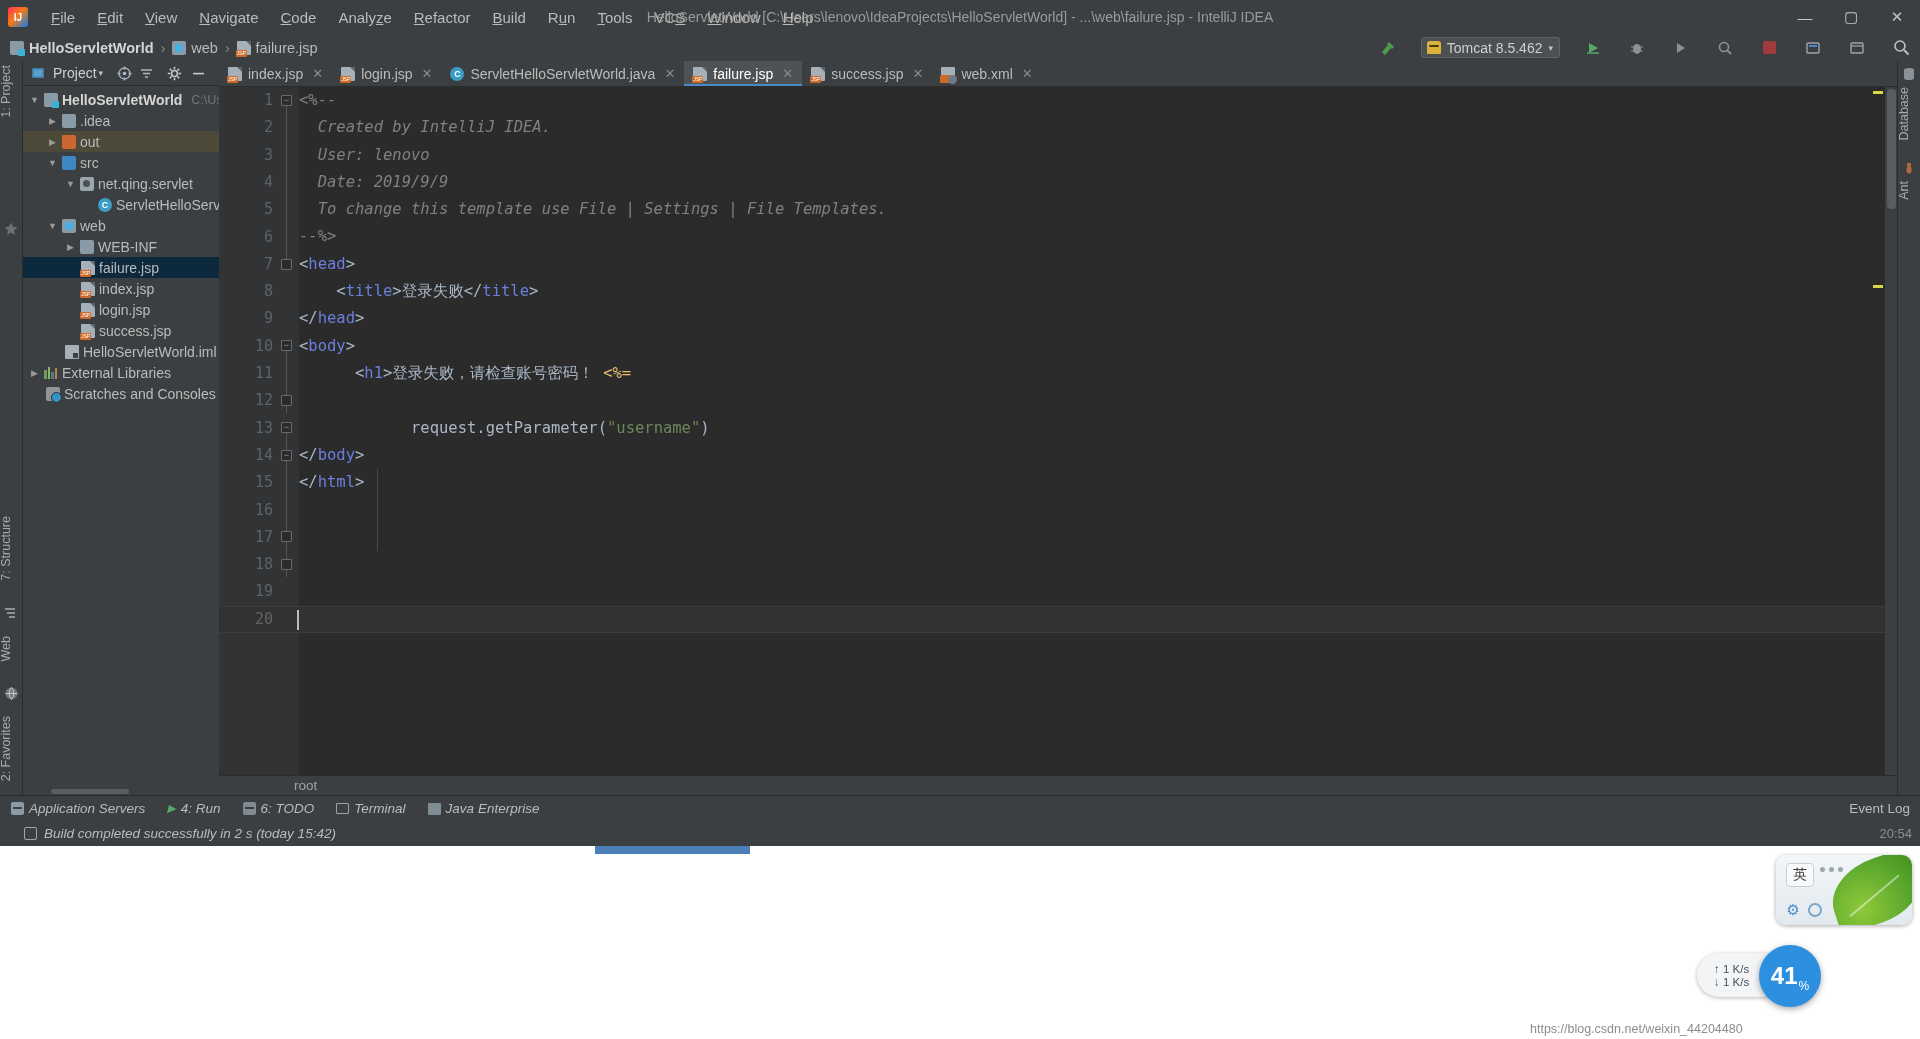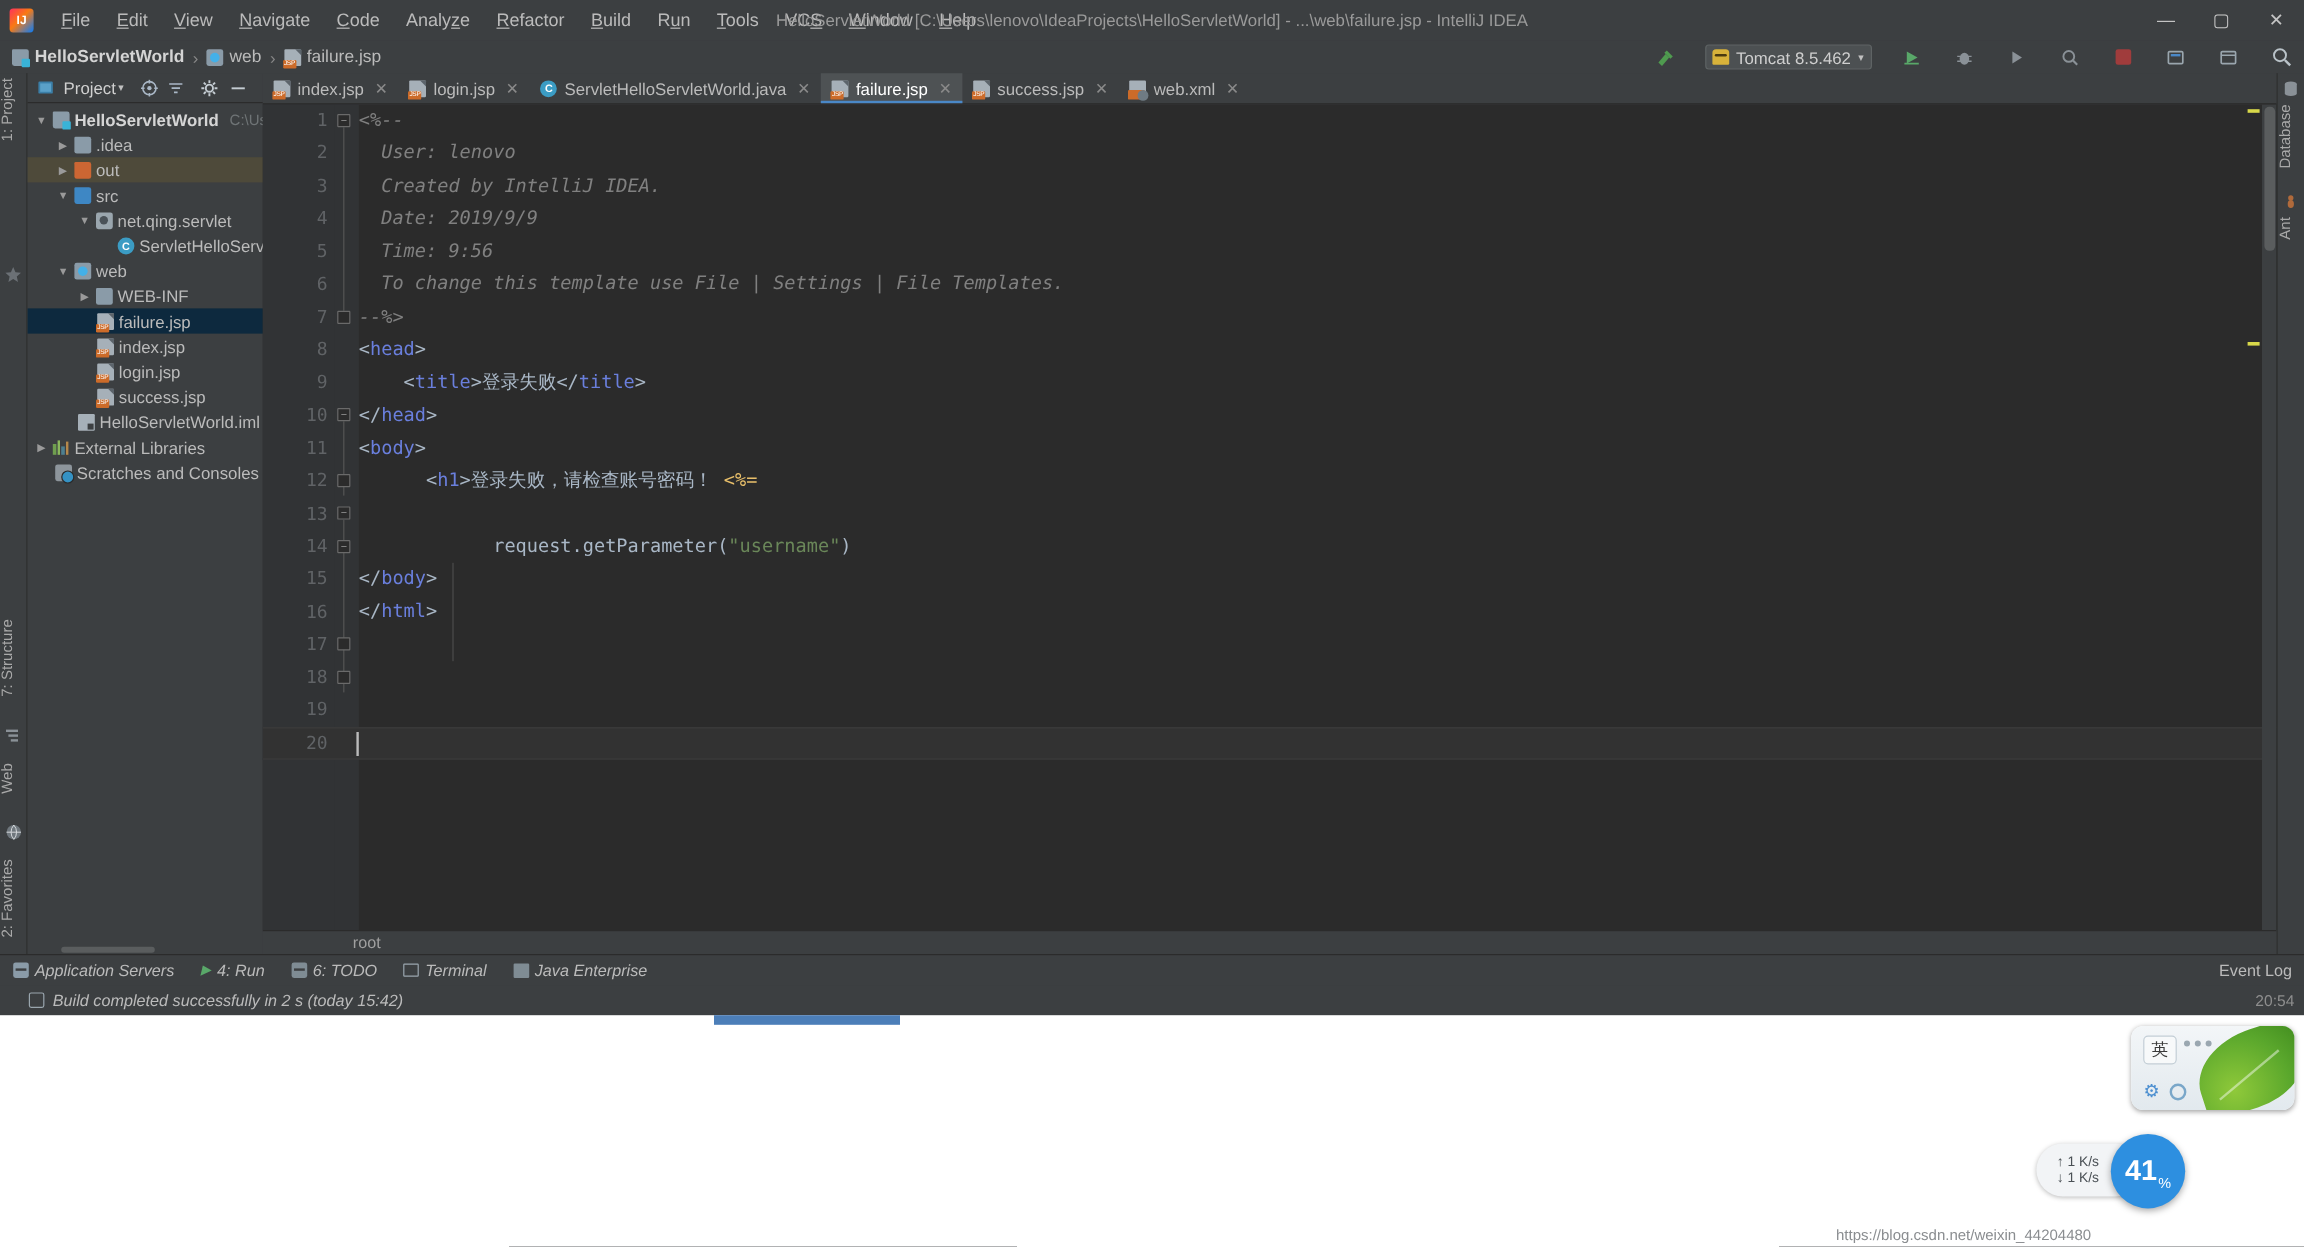--- a/index.html
+++ b/index.html
@@ -747,24 +747,23 @@
       <div class="fold" style="top:444px;">&nbsp;</div>
       <div class="fold" style="top:472px;">&nbsp;</div>
     </div>
 
     <div class="indentguide" style="left:158px; top:382px; height:82px;"></div>
 
     <div class="caretbar" style="left:78px; top:523px; height:20px;"></div>
 
     <div class="codearea">
       <div class="cl"><span class="c-com">&lt;%--</span></div>
+      <div class="cl"><span class="c-com">  Created by IntelliJ IDEA.</span></div>
       <div class="cl"><span class="c-com">  User: lenovo</span></div>
-      <div class="cl"><span class="c-com">  Created by IntelliJ IDEA.</span></div>
       <div class="cl"><span class="c-com">  Date: 2019/9/9</span></div>
-      <div class="cl"><span class="c-com">  Time: 9:56</span></div>
       <div class="cl"><span class="c-com">  To change this template use File | Settings | File Templates.</span></div>
       <div class="cl"><span class="c-com">--%&gt;</span></div>
 
 
       <div class="cl"><span class="c-txt">&lt;</span><span class="c-html">head</span><span class="c-txt">&gt;</span></div>
       <div class="cl"><span class="c-txt">    &lt;</span><span class="c-html">title</span><span class="c-txt">&gt;</span><span class="c-txt">登录失败</span><span class="c-txt">&lt;/</span><span class="c-html">title</span><span class="c-txt">&gt;</span></div>
       <div class="cl"><span class="c-txt">&lt;/</span><span class="c-html">head</span><span class="c-txt">&gt;</span></div>
       <div class="cl"><span class="c-txt">&lt;</span><span class="c-html">body</span><span class="c-txt">&gt;</span></div>
       <div class="cl"><span class="c-txt">      &lt;</span><span class="c-html">h1</span><span class="c-txt">&gt;登录失败，请检查账号密码！ </span><span class="c-tag">&lt;%=</span></div>
       <div class="cl"><span class="c-txt"></span></div>

